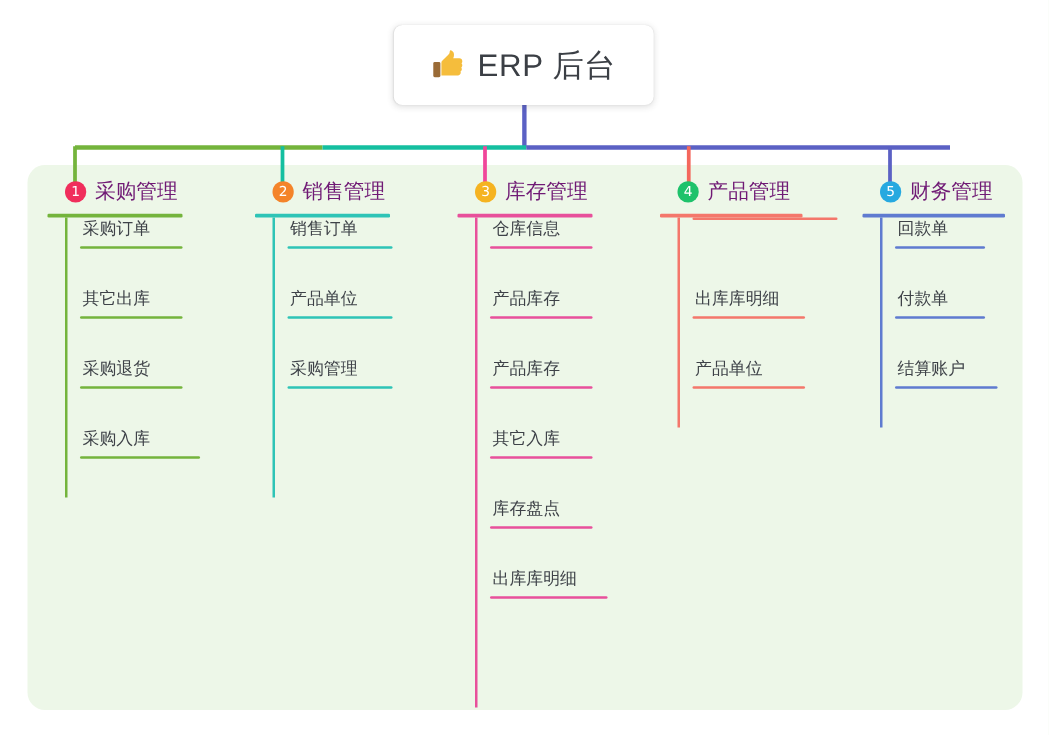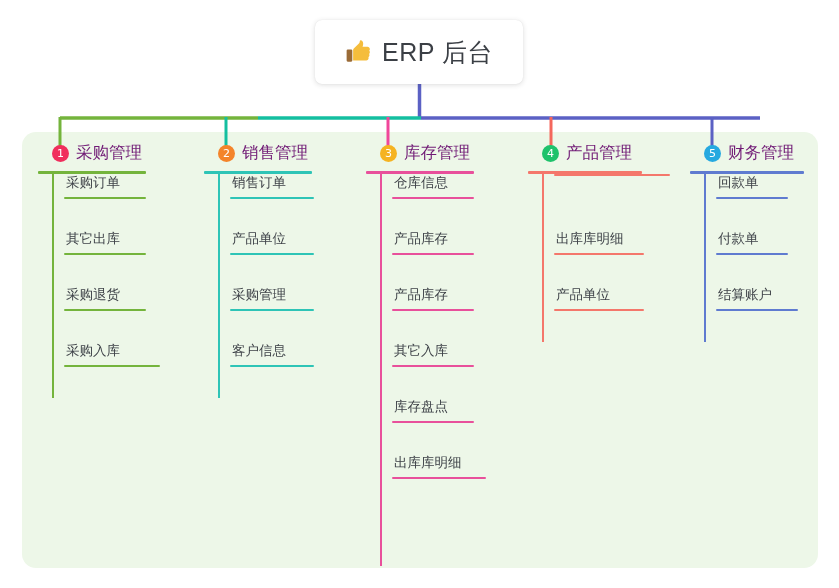--- a/index.html
+++ b/index.html
@@ -201,24 +201,20 @@
         <div class="leaf-rule" style="width: 84px; background: rgb(46, 196, 182);"></div>
       </div>
       <div class="leaf">
         <div class="leaf-label">产品单位</div>
         <div class="leaf-rule" style="width: 84px; background: rgb(46, 196, 182);"></div>
       </div>
       <div class="leaf">
         <div class="leaf-label">采购管理</div>
         <div class="leaf-rule" style="width: 84px; background: rgb(46, 196, 182);"></div>
       </div>
-      <div class="leaf">
-        <div class="leaf-label">客户信息</div>
-        <div class="leaf-rule" style="width: 84px; background: rgb(46, 196, 182);"></div>
-      </div>
     </div>
     <div class="branch" style="left: 366px;">
       <div class="branch-head">
         <span class="badge" style="background: rgb(245, 179, 33);">3</span>
         <span class="branch-title">库存管理</span>
       </div>
       <div class="head-rule" style="width: 108px; background: rgb(232, 80, 155);"></div>
       <div class="trunk" style="background: rgb(232, 80, 155); height: 392px;"></div>
       <div class="leaf">
         <div class="leaf-label">仓库信息</div>

